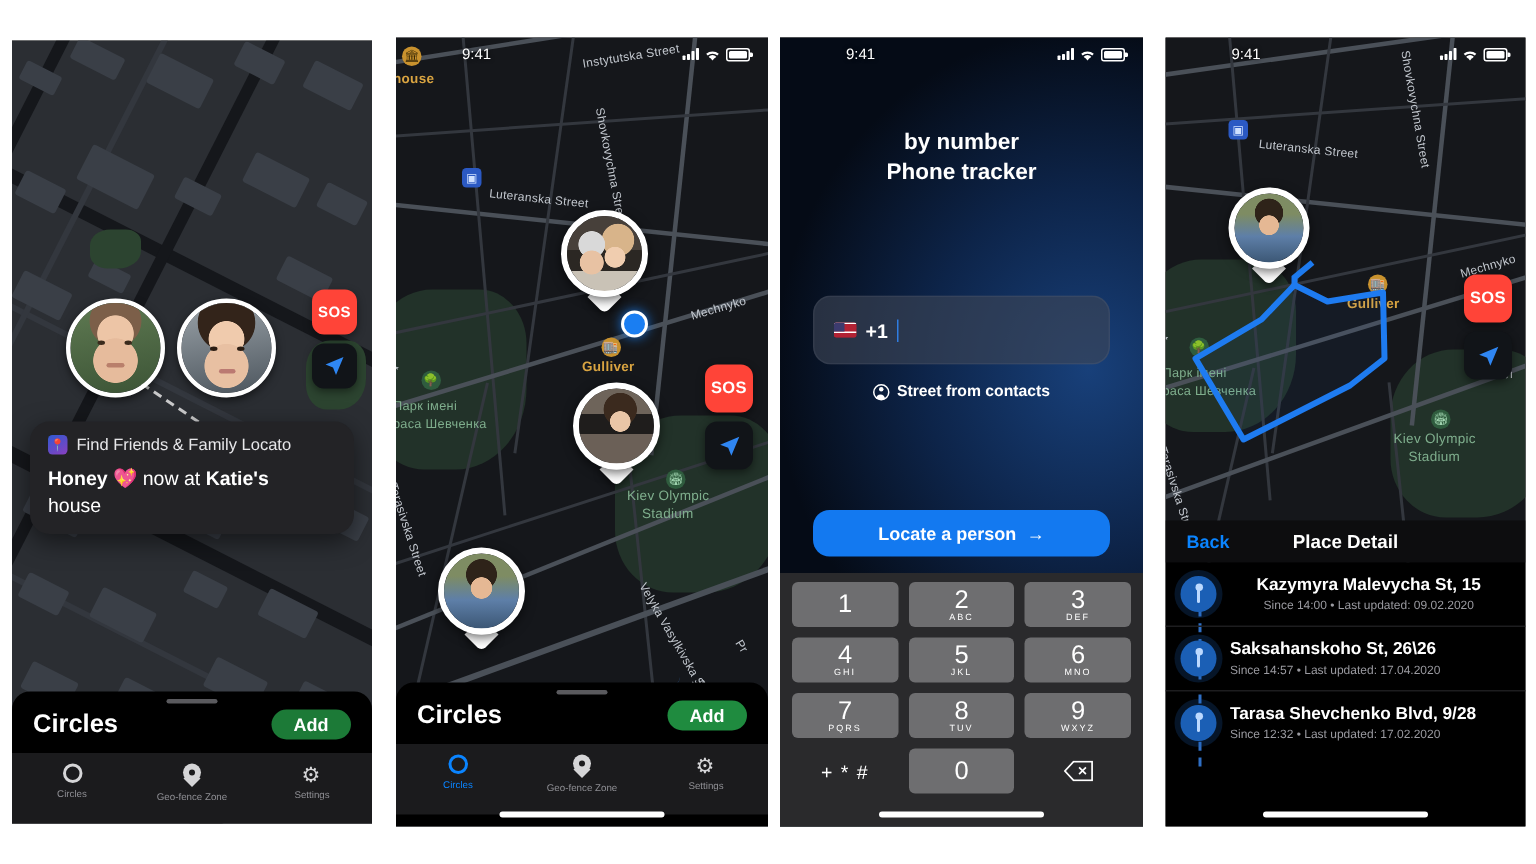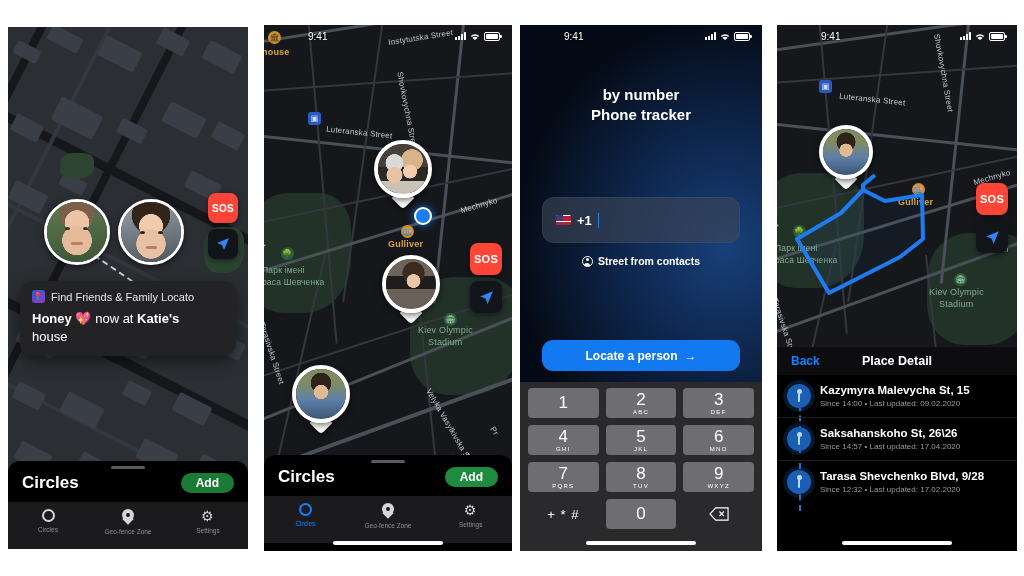--- a/index.html
+++ b/index.html
@@ -587,21 +587,21 @@
 
     <div class="navhead" style="bottom:176px;height:28px;">
       <span class="back">Back</span>
       <span class="ttl">Place Detail</span>
     </div>
 
     <div class="plist" style="bottom:0;height:176px;">
       <div class="pdash" style="top:30px;height:48px;"></div>
       <div class="pdash" style="top:88px;height:48px;"></div>
 
-      <div class="prow" style="border-top:none;">
+      <div class="prow" style="border-top:none;text-align:center;">
         <span class="ppin"></span>
         <span class="ptxt">
           <span class="ptitle" style="display:block">Kazymyra Malevycha St, 15</span>
           <span class="psub" style="display:block">Since 14:00 • Last updated: 09.02.2020</span>
         </span>
       </div>
       <div class="prow">
         <span class="ppin"></span>
         <span class="ptxt">
           <span class="ptitle" style="display:block">Saksahanskoho St, 26\26</span>

